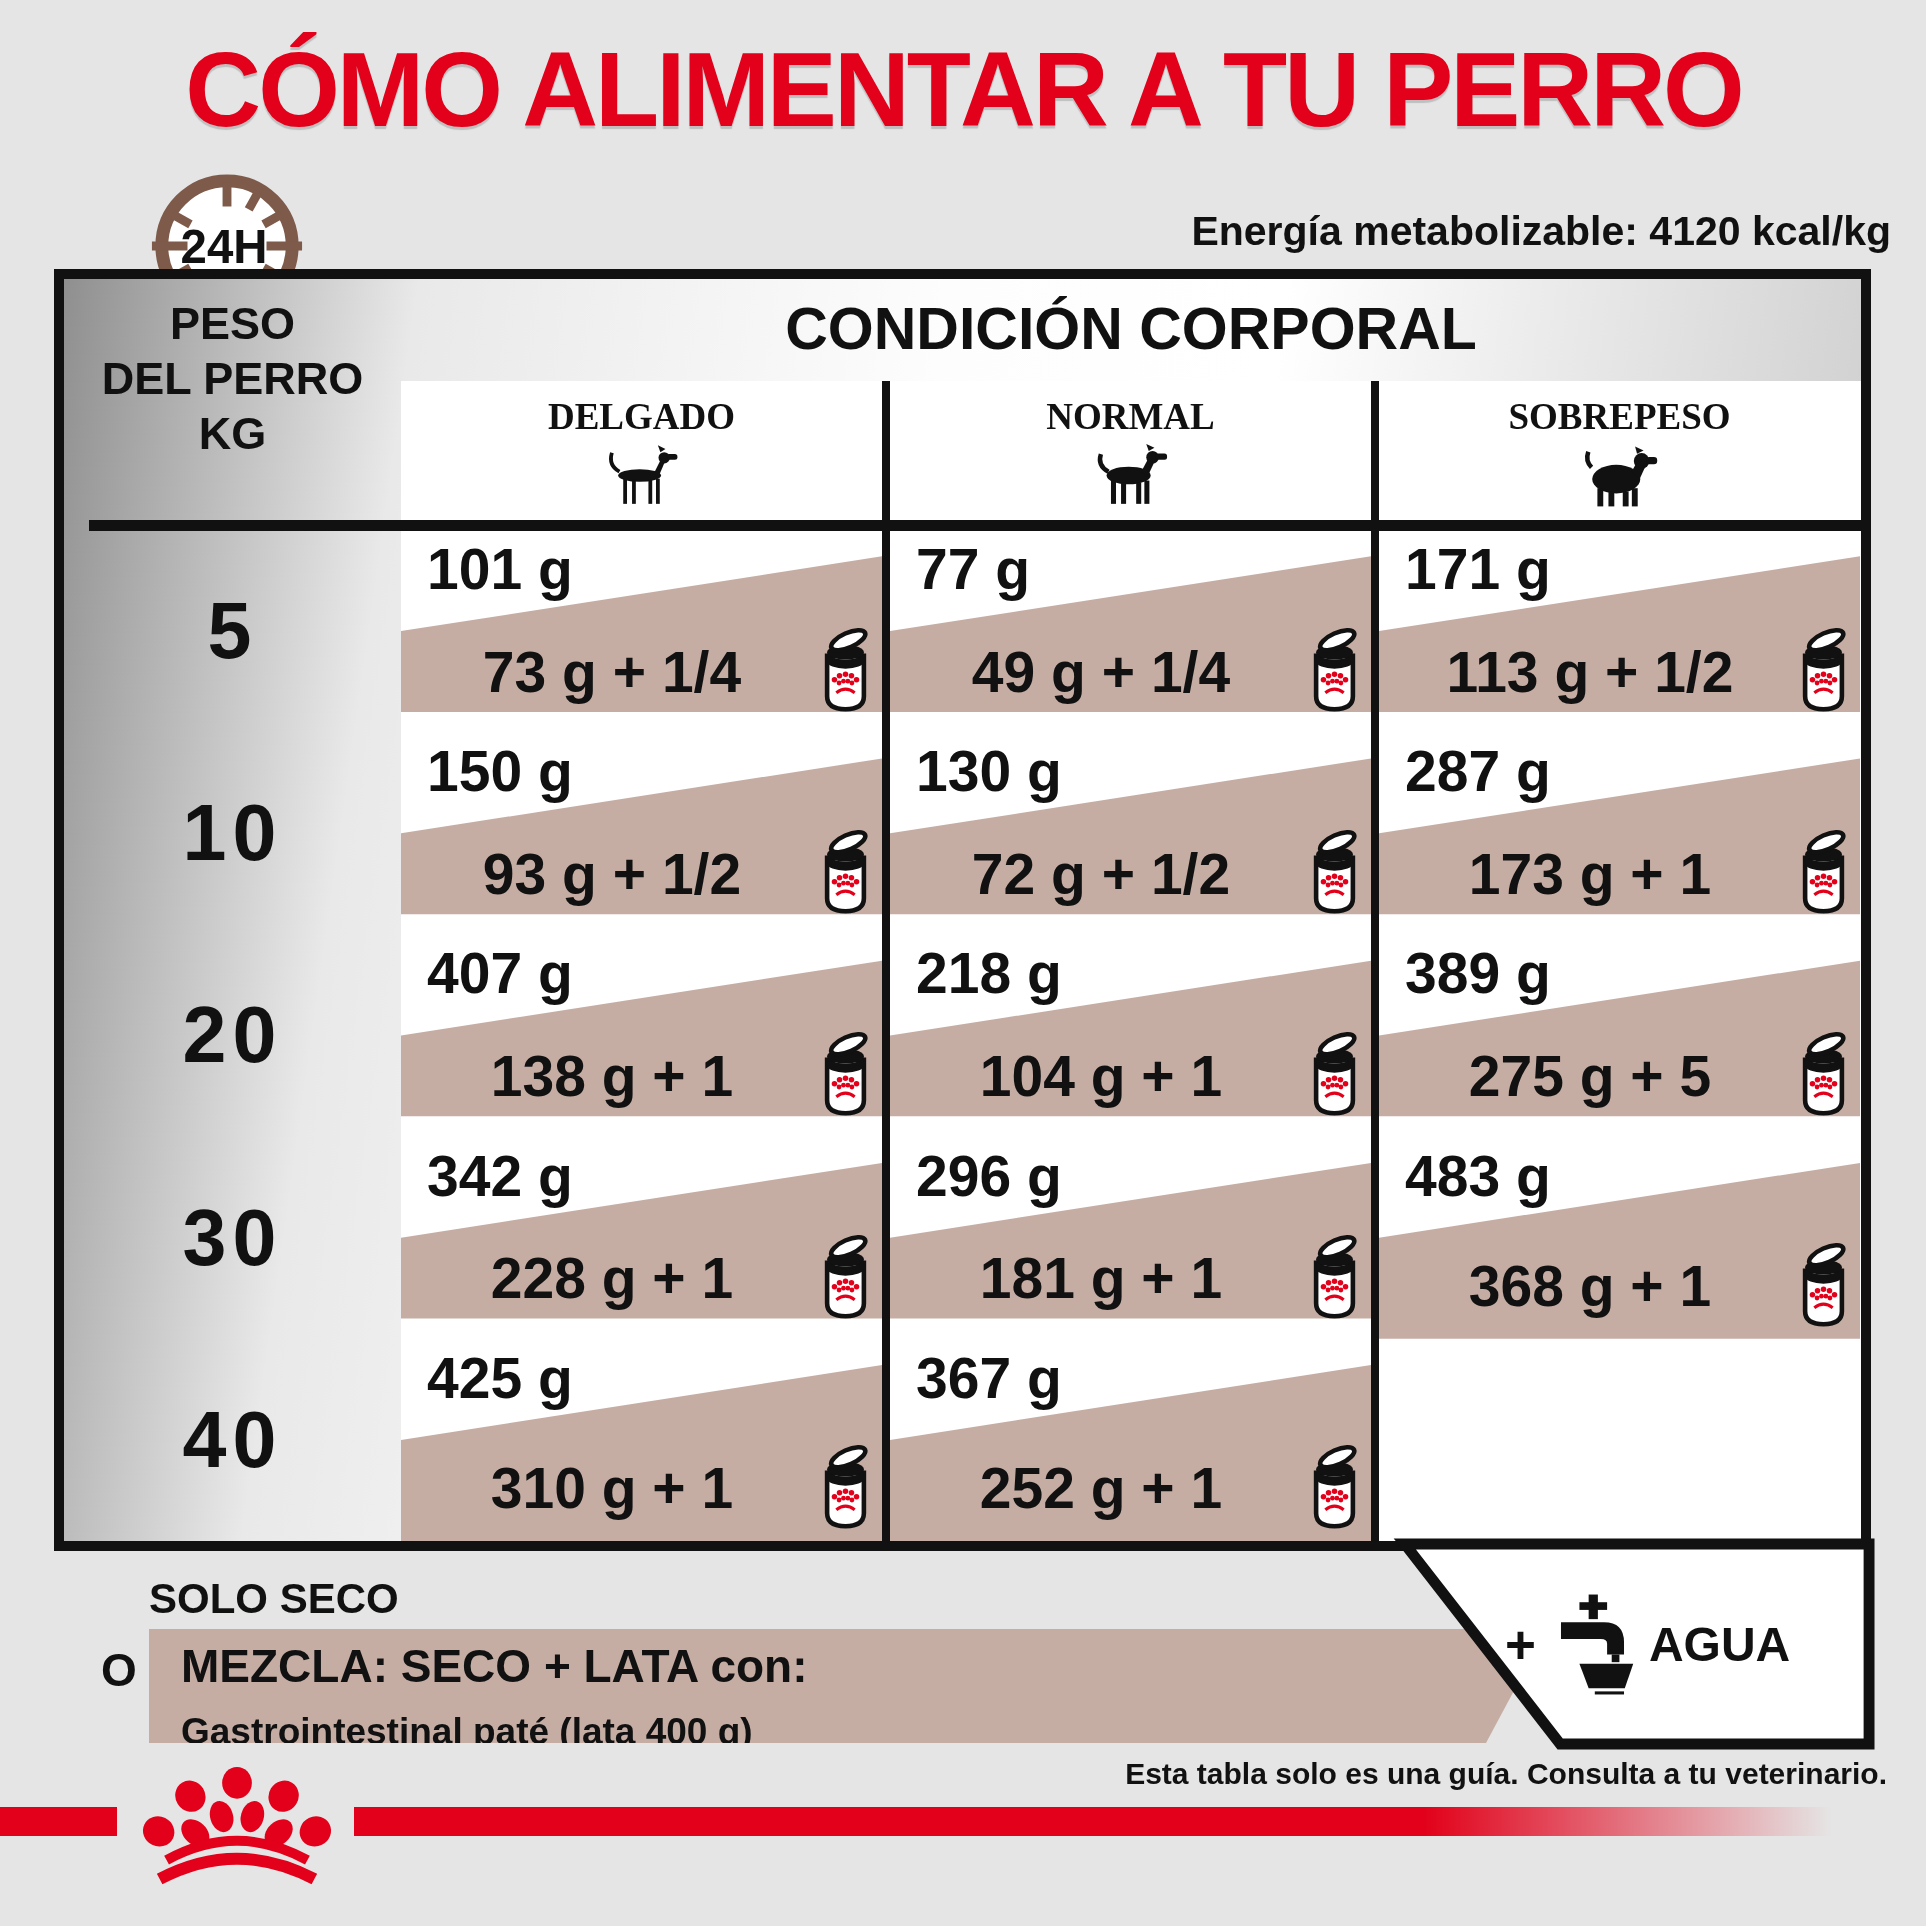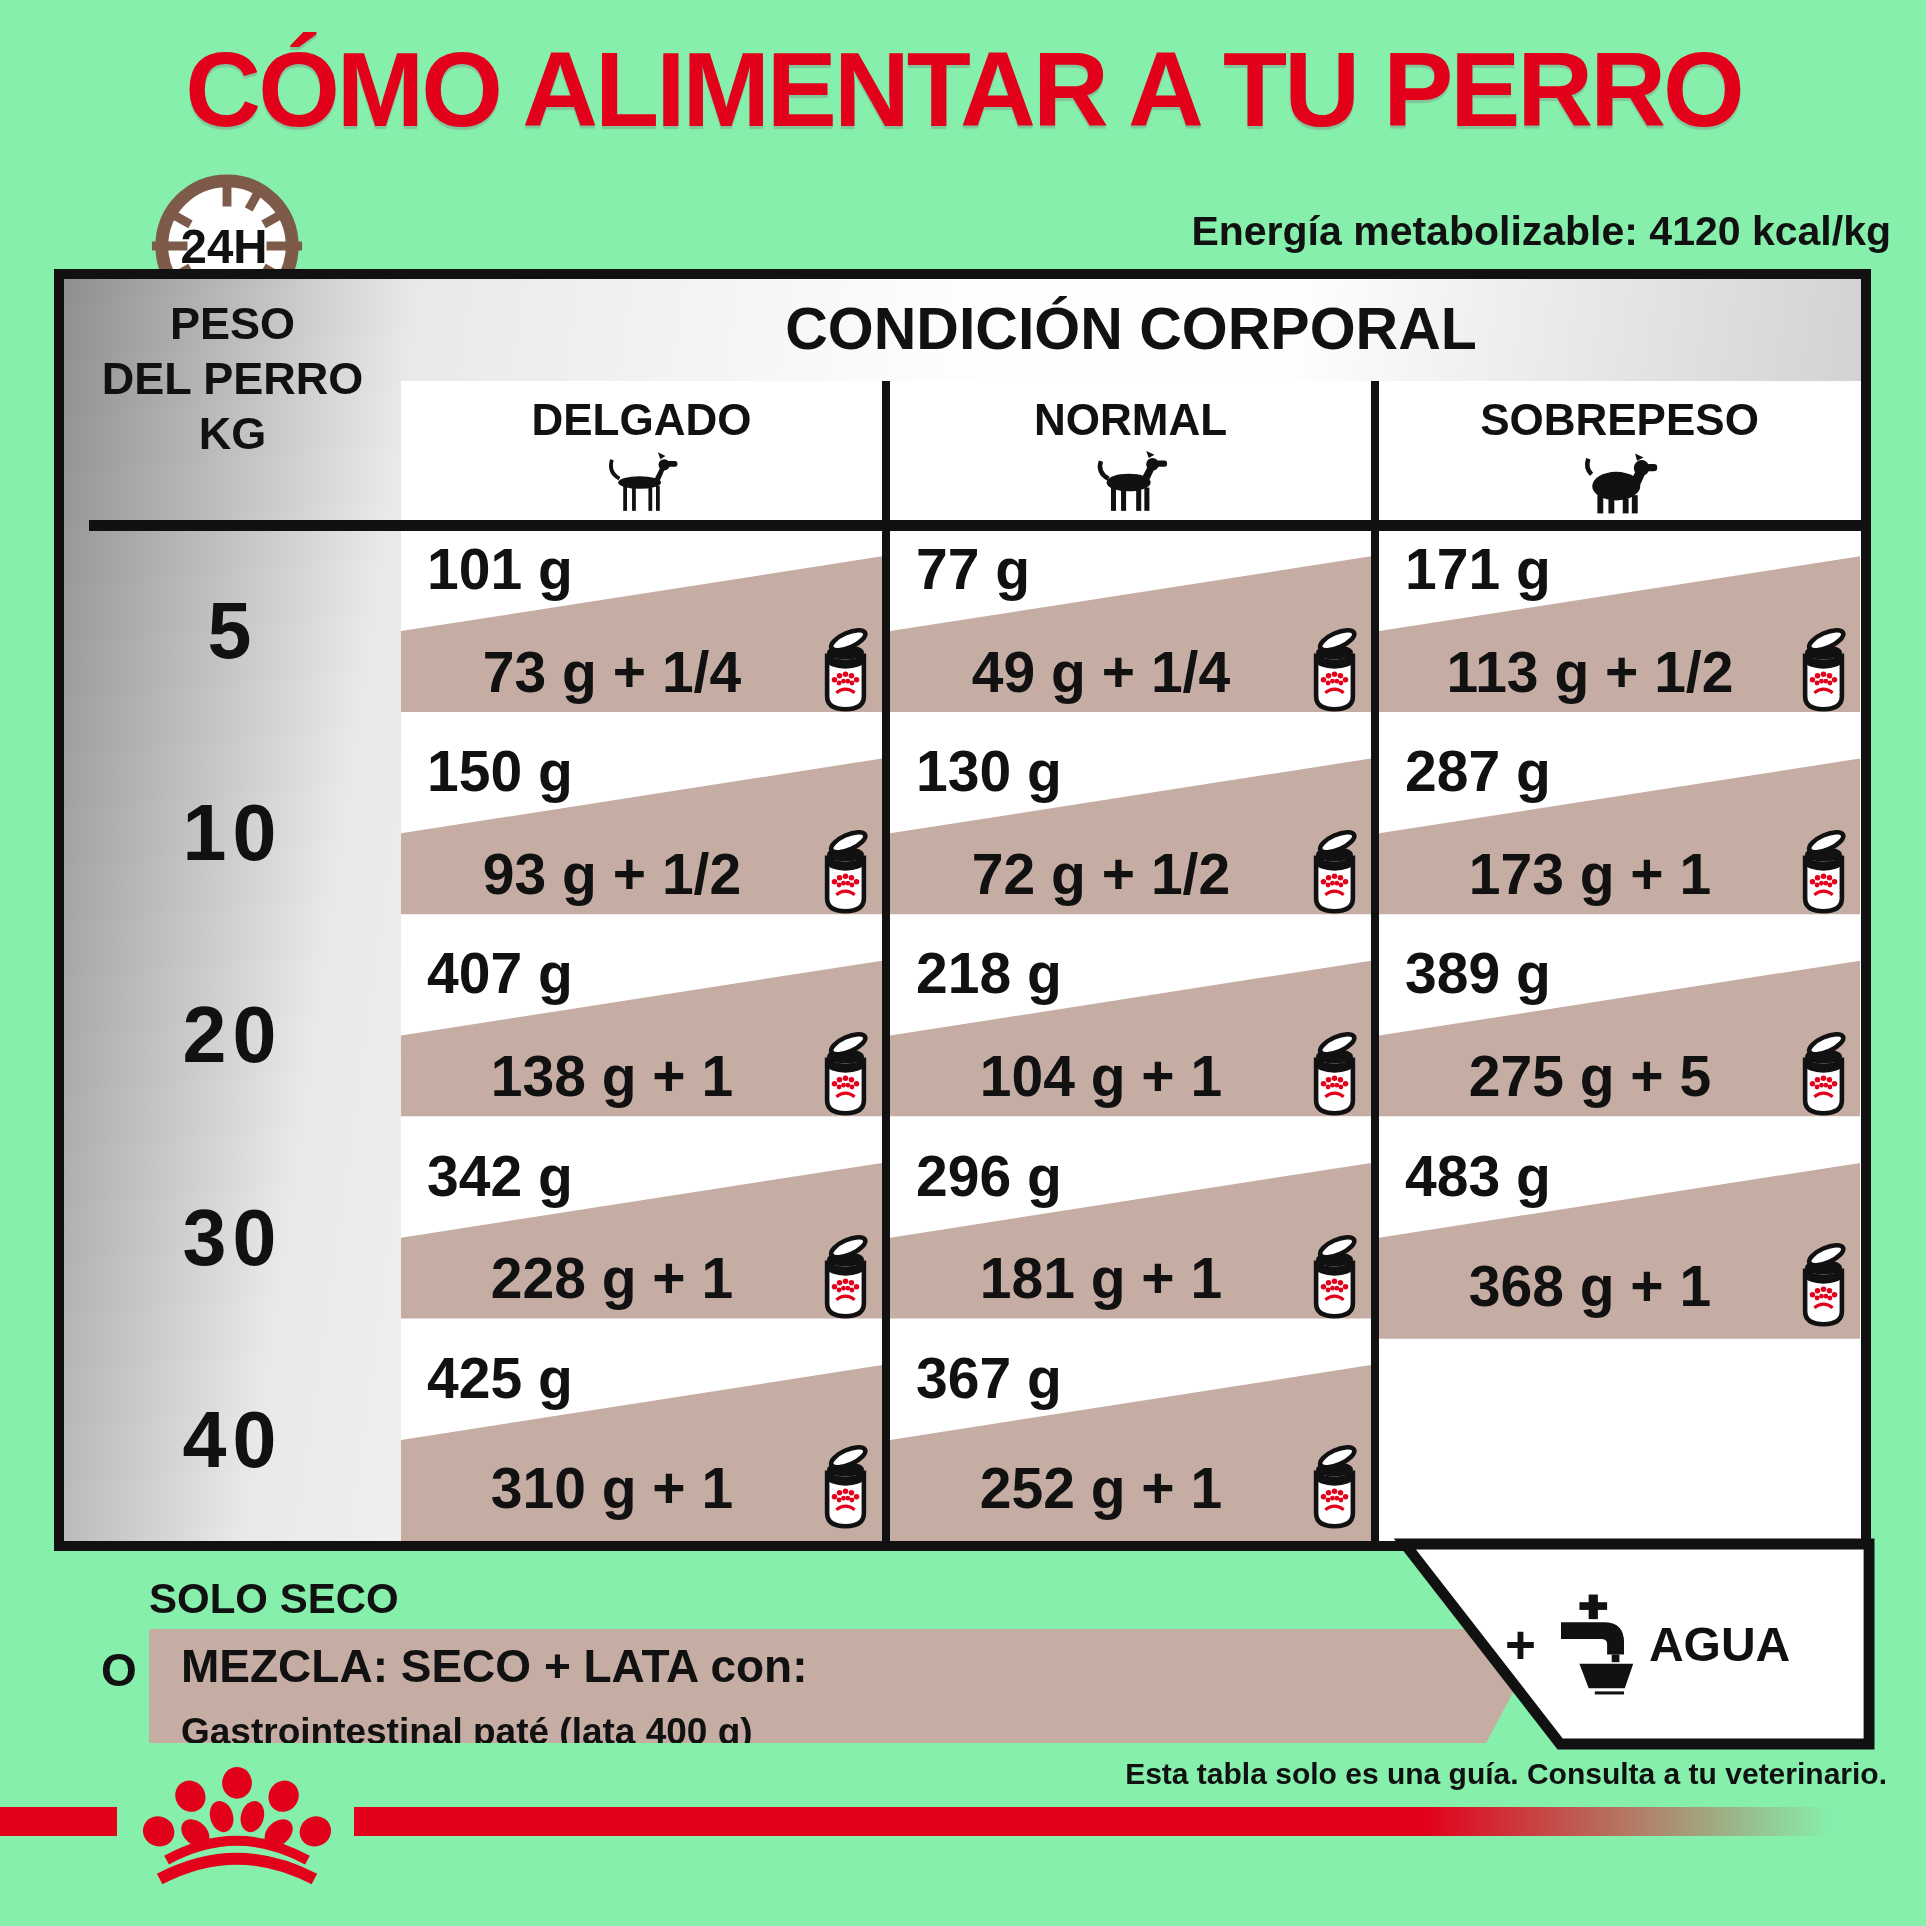--- a/index.html
+++ b/index.html
@@ -3,21 +3,21 @@
 <meta charset="utf-8">
 <style>
   :root{
     --red:#e2001a;
     --beige:#c6ada4;
     --brown:#7d5a4a;
     --ink:#111111;
   }
   html,body{margin:0;padding:0;background:#fff;}
   .page{
-    position:relative;width:1927px;height:1927px;overflow:hidden;background:#86efac;
+    position:relative;width:1927px;height:1927px;overflow:hidden;background:#e5e5e5;
     font-family:"Liberation Sans","DejaVu Sans",sans-serif;font-weight:bold;color:var(--ink);
   }
   
   .title{
     position:absolute;top:30px;left:0;width:100%;text-align:center;
     font-size:105px;font-weight:800;letter-spacing:-3px;color:var(--red);
     white-space:nowrap;text-shadow:0 3px 1px rgba(120,120,120,.35);
   }
   
   .clock{position:absolute;left:147px;top:166px;width:160px;height:160px;}
@@ -40,21 +40,21 @@
   }
   .white-area{position:absolute;left:337px;top:102px;width:1460px;height:1160px;background:#fff;}
   .vdiv{position:absolute;top:102px;height:1160px;width:8px;background:var(--ink);}
   .vdiv.v1{left:818px;} .vdiv.v2{left:1307px;}
   .thick-line{position:absolute;left:25px;top:241px;width:1772px;height:11px;background:var(--ink);}
   .subhead{
     position:absolute;left:337px;top:102px;width:1460px;height:139px;
     display:grid;grid-template-columns:481px 481px 481px;column-gap:8px;
   }
   .sh{display:flex;flex-direction:column;align-items:center;padding-top:14px;}
-  .sh .lbl{font-size:44px;}
+  .sh .lbl{font-size:37px;font-family:Liberation Serif, serif;}
   .sh svg{margin-top:6px;}
   .weights{
     position:absolute;left:0;top:251px;width:337px;height:1011px;
     display:grid;grid-template-rows:repeat(5,1fr);
   }
   .weights .wnum{display:flex;align-items:center;justify-content:center;font-size:79px;letter-spacing:6px;}
   .rows-grid{
     position:absolute;left:337px;top:251px;width:1412px;height:1011px;
     display:grid;grid-template-columns:481px 481px 481px;column-gap:8px;grid-template-rows:repeat(5,1fr);
   }

